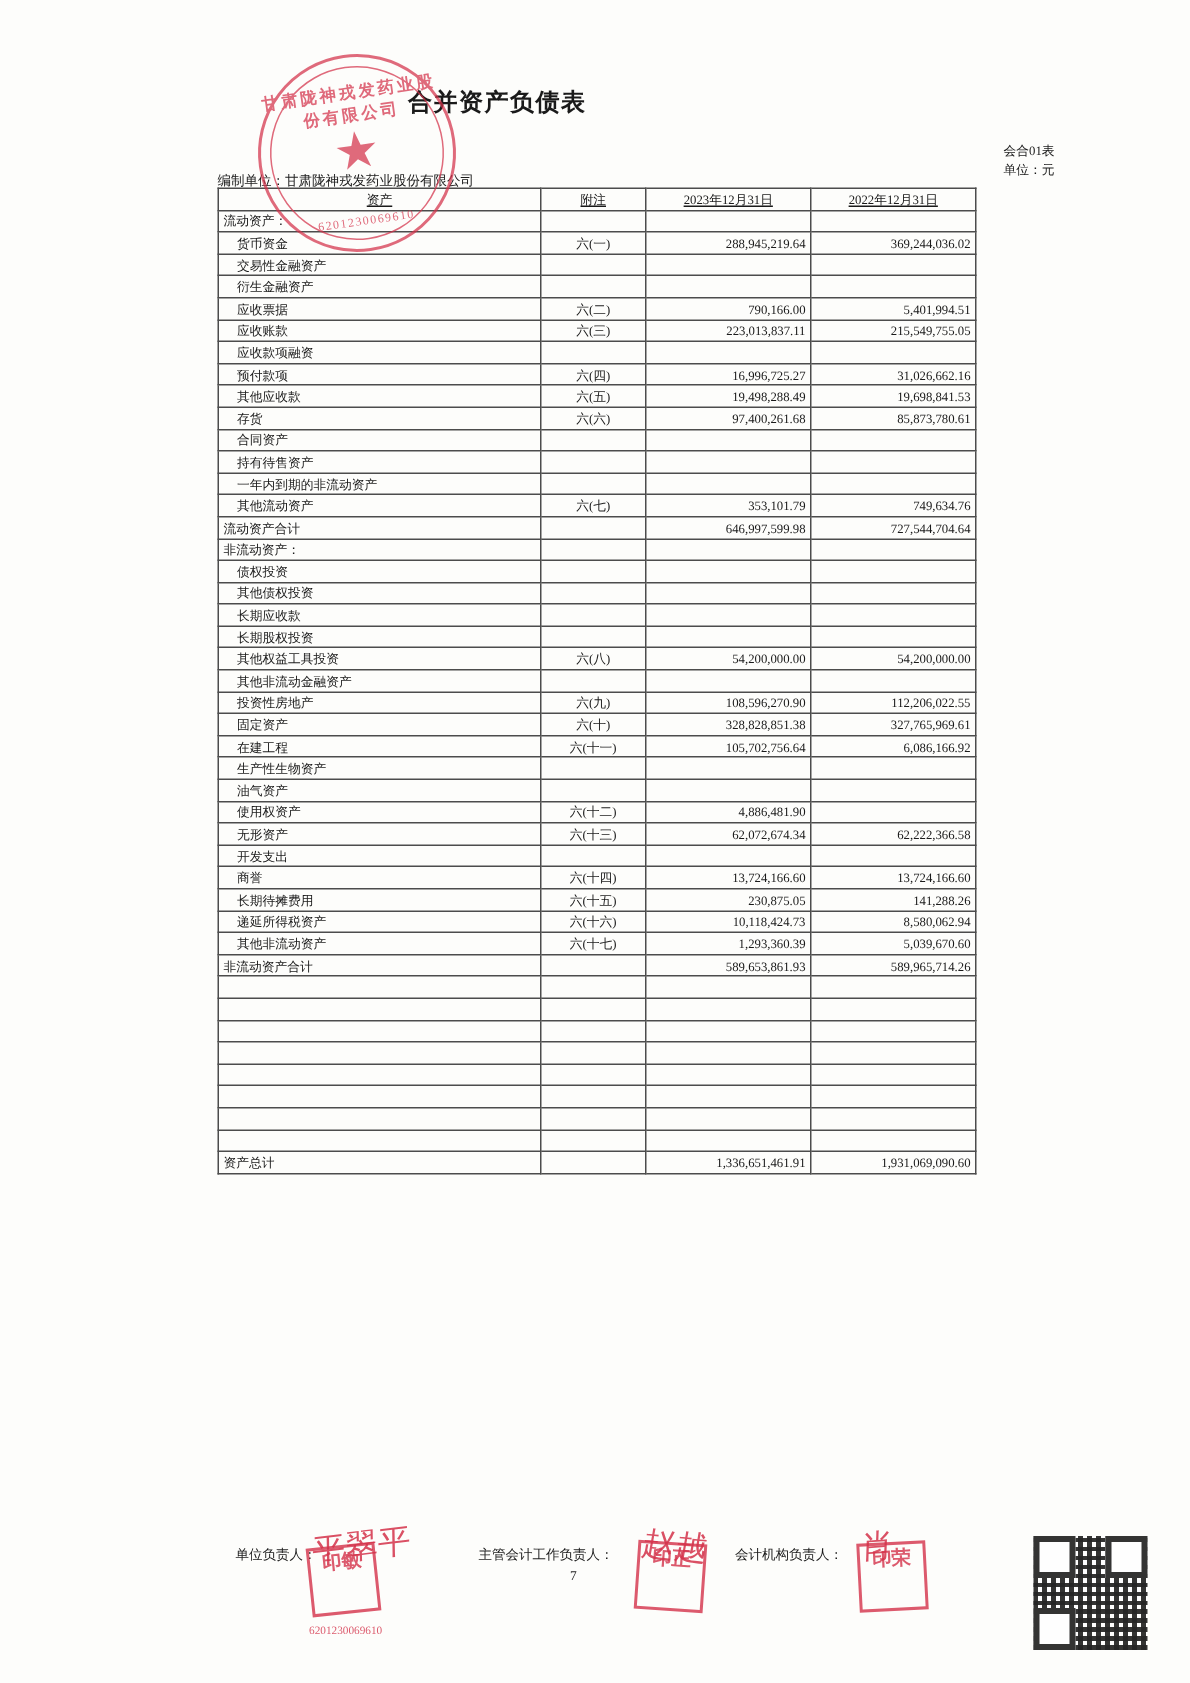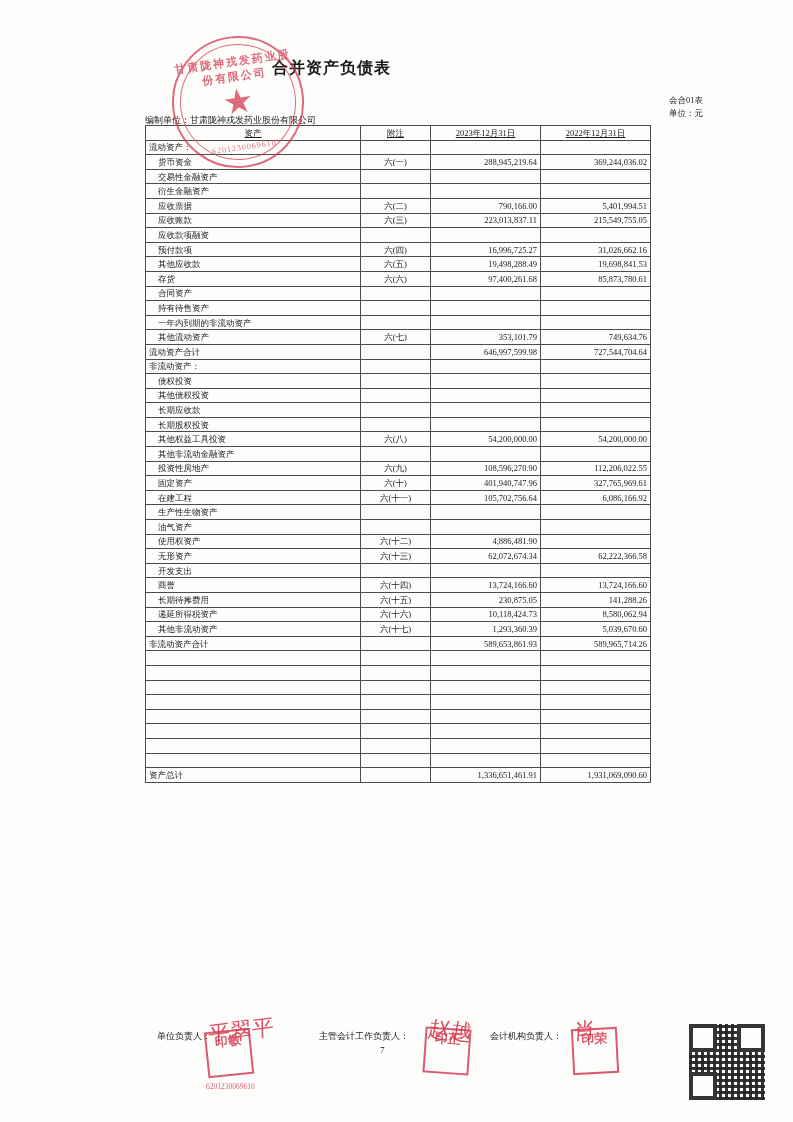--- a/index.html
+++ b/index.html
@@ -310,21 +310,21 @@
         </tr>
         <tr>
           <td class="item ind">投资性房地产</td>
           <td class="note">六(九)</td>
           <td class="num">108,596,270.90</td>
           <td class="num">112,206,022.55</td>
         </tr>
         <tr>
           <td class="item ind">固定资产</td>
           <td class="note">六(十)</td>
-          <td class="num">401,940,747.96</td>
+          <td class="num">328,828,851.38</td>
           <td class="num">327,765,969.61</td>
         </tr>
         <tr>
           <td class="item ind">在建工程</td>
           <td class="note">六(十一)</td>
           <td class="num">105,702,756.64</td>
           <td class="num">6,086,166.92</td>
         </tr>
         <tr>
           <td class="item ind">生产性生物资产</td>

